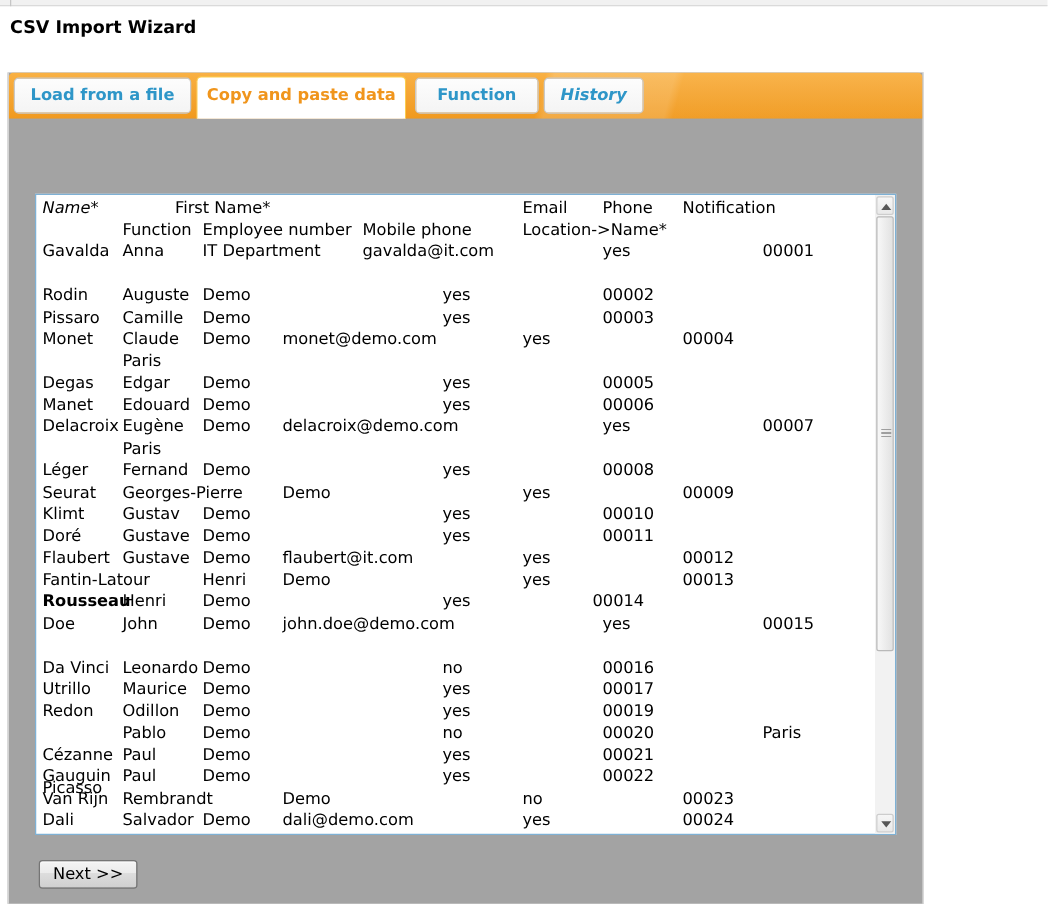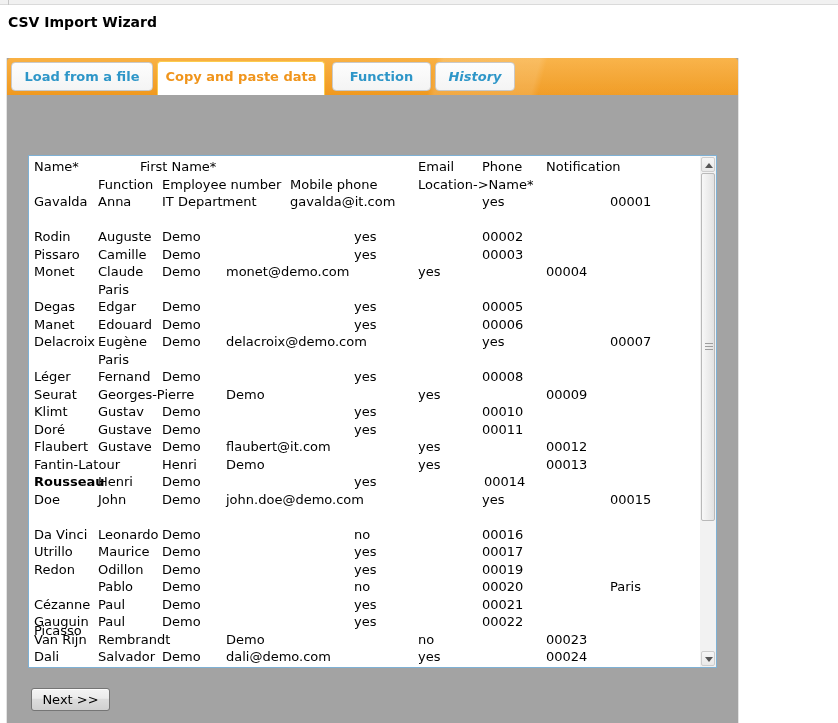--- a/index.html
+++ b/index.html
@@ -79,21 +79,21 @@
     </div>
     <div class="tab tab4">
       <span>History</span>
     </div>
   </div>
 
 
   <div class="textarea">
     <div class="text-layer">
         <div class="csv-line">
-          <span class="csv-cell" style="left: 0px;">Name*</span>
+          <span class="csv-cell" style="left: 0px; font-style: italic;">Name*</span>
           <span class="csv-cell" style="left: 64px; margin-left: 42px;">First Name*</span>
           <span class="csv-cell" style="left: 384px;">Email</span>
           <span class="csv-cell" style="left: 448px;">Phone</span>
           <span class="csv-cell" style="left: 512px;">Notification</span>
         </div>
         <div class="csv-line">
           <span class="csv-cell" style="left: 64px;">Function</span>
           <span class="csv-cell" style="left: 128px;">Employee number</span>
           <span class="csv-cell" style="left: 256px;">Mobile phone</span>
           <span class="csv-cell" style="left: 384px;">Location-&gt;Name*</span>
@@ -198,21 +198,21 @@
           <span class="csv-cell" style="left: 128px;">Henri</span>
           <span class="csv-cell" style="left: 192px;">Demo</span>
           <span class="csv-cell" style="left: 384px;">yes</span>
           <span class="csv-cell" style="left: 512px;">00013</span>
         </div>
         <div class="csv-line">
           <span class="csv-cell" style="left: 0px; font-weight: bold;">Rousseau</span>
           <span class="csv-cell" style="left: 64px;">Henri</span>
           <span class="csv-cell" style="left: 128px;">Demo</span>
           <span class="csv-cell" style="left: 320px;">yes</span>
-          <span class="csv-cell" style="left: 450px;">00014</span>
+          <span class="csv-cell" style="left: 440px;">00014</span>
         </div>
         <div class="csv-line">
           <span class="csv-cell" style="left: 0px;">Doe</span>
           <span class="csv-cell" style="left: 64px;">John</span>
           <span class="csv-cell" style="left: 128px;">Demo</span>
           <span class="csv-cell" style="left: 192px;">john.doe@demo.com</span>
           <span class="csv-cell" style="left: 448px;">yes</span>
           <span class="csv-cell" style="left: 576px;">00015</span>
         </div>
         <div class="csv-line"></div>

